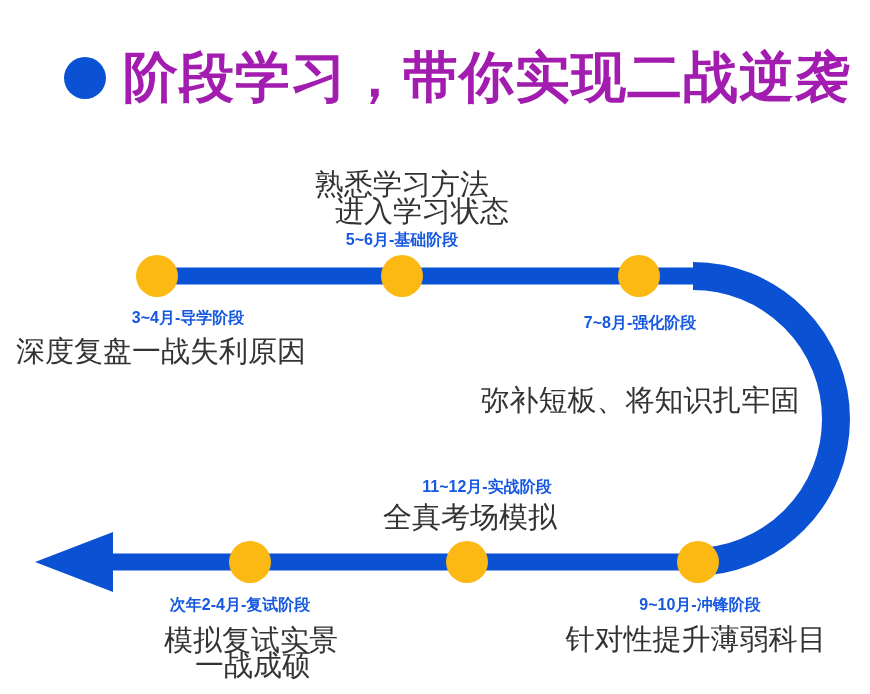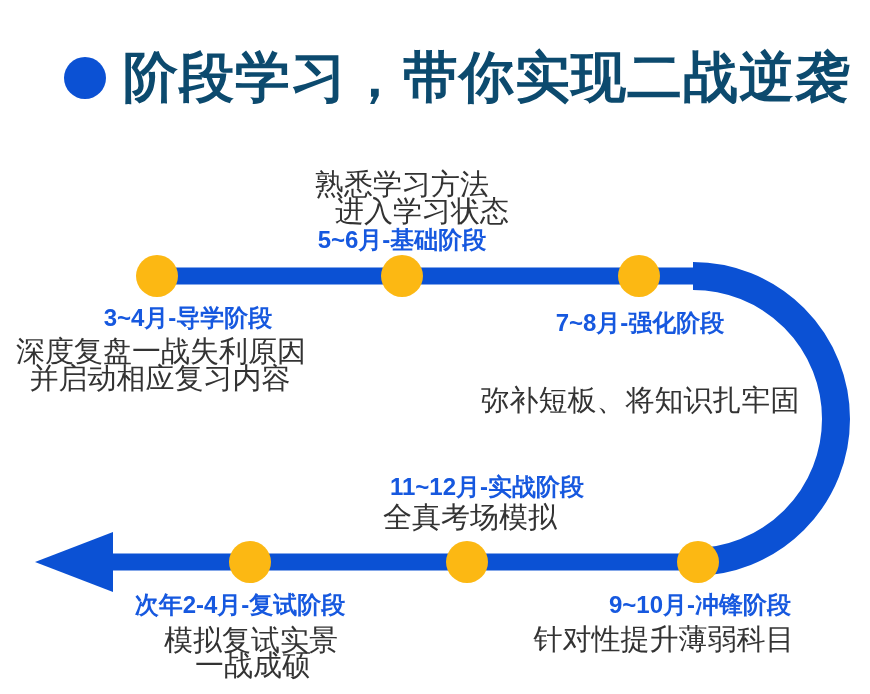--- a/index.html
+++ b/index.html
@@ -2,36 +2,36 @@
 <html><head>
 <meta charset="utf-8">
 <style>
   html,body{margin:0;padding:0;background:#ffffff;}
   body{font-family:"Liberation Sans","DejaVu Sans",sans-serif;}
   .canvas{position:relative;width:870px;height:694px;background:#ffffff;overflow:hidden;}
 
   
   .header{position:absolute;left:64px;top:50px;display:flex;align-items:center;gap:17px;}
   .bullet{width:42px;height:42px;border-radius:50%;background:#0B51D4;flex:0 0 auto;}
-  .title{font-size:55px;font-weight:bold;color:#0c4a6e;white-space:nowrap;letter-spacing:1px;line-height:1;}
+  .title{font-size:55px;font-weight:bold;color:#a21caf;white-space:nowrap;letter-spacing:1px;line-height:1;}
 
   
   .timeline-svg{position:absolute;left:0;top:0;width:870px;height:694px;}
 
   
-  .stage-label{position:absolute;transform:translate(-50%,-50%);font-size:24px;font-weight:bold;
+  .stage-label{position:absolute;transform:translate(-50%,-50%);font-size:16px;font-weight:bold;
                color:#1658DF;white-space:nowrap;line-height:1;}
   .stage-desc{position:absolute;transform:translate(-50%,-50%);font-size:29px;font-weight:400;
               color:#333333;white-space:nowrap;line-height:1;}
 
   
   .s1-label{left:160px;top:318px;margin-left:28px;}  .s1-d1{left:161px;top:351px;}  .s1-d2{left:160px;top:378px;}
   .s2-d1{left:402px;top:184px;}     .s2-d2{left:422px;top:211px;}  .s2-label{left:402px;top:240px;}
   .s3-label{left:640px;top:323px;}  .s3-d1{left:640px;top:352px;margin-top:48px;}
-  .s4-label{left:700px;top:605px;}  .s4-d1{left:664px;top:639px;}
+  .s4-label{left:700px;top:605px;}  .s4-d1{left:696px;top:639px;}
   .s5-label{left:487px;top:487px;}  .s5-d1{left:470px;top:517px;}
   .s6-label{left:240px;top:605px;}  .s6-d1{left:251px;top:640px;}  .s6-d2{left:253px;top:665px;}
 </style>
 </head>
 <body>
 
 <div class="canvas">
 
   <div class="header">
     <div class="bullet"></div>
@@ -51,21 +51,20 @@
     <circle cx="157" cy="276" r="21" fill="#FCB813"></circle>
     <circle cx="402" cy="276" r="21" fill="#FCB813"></circle>
     <circle cx="639" cy="276" r="21" fill="#FCB813"></circle>
     <circle cx="698" cy="562" r="21" fill="#FCB813"></circle>
     <circle cx="467" cy="562" r="21" fill="#FCB813"></circle>
     <circle cx="250" cy="562" r="21" fill="#FCB813"></circle>
   </svg>
 
   <div class="stage-label s1-label">3~4月-导学阶段</div>
   <div class="stage-desc  s1-d1">深度复盘一战失利原因</div>
-  <div class="stage-desc  s1-d2">并启动相应复习内容</div>
 
   <div class="stage-desc  s2-d1">熟悉学习方法</div>
   <div class="stage-desc  s2-d2">进入学习状态</div>
   <div class="stage-label s2-label">5~6月-基础阶段</div>
 
   <div class="stage-label s3-label">7~8月-强化阶段</div>
   <div class="stage-desc  s3-d1">弥补短板、将知识扎牢固</div>
 
   <div class="stage-label s4-label">9~10月-冲锋阶段</div>
   <div class="stage-desc  s4-d1">针对性提升薄弱科目</div>

